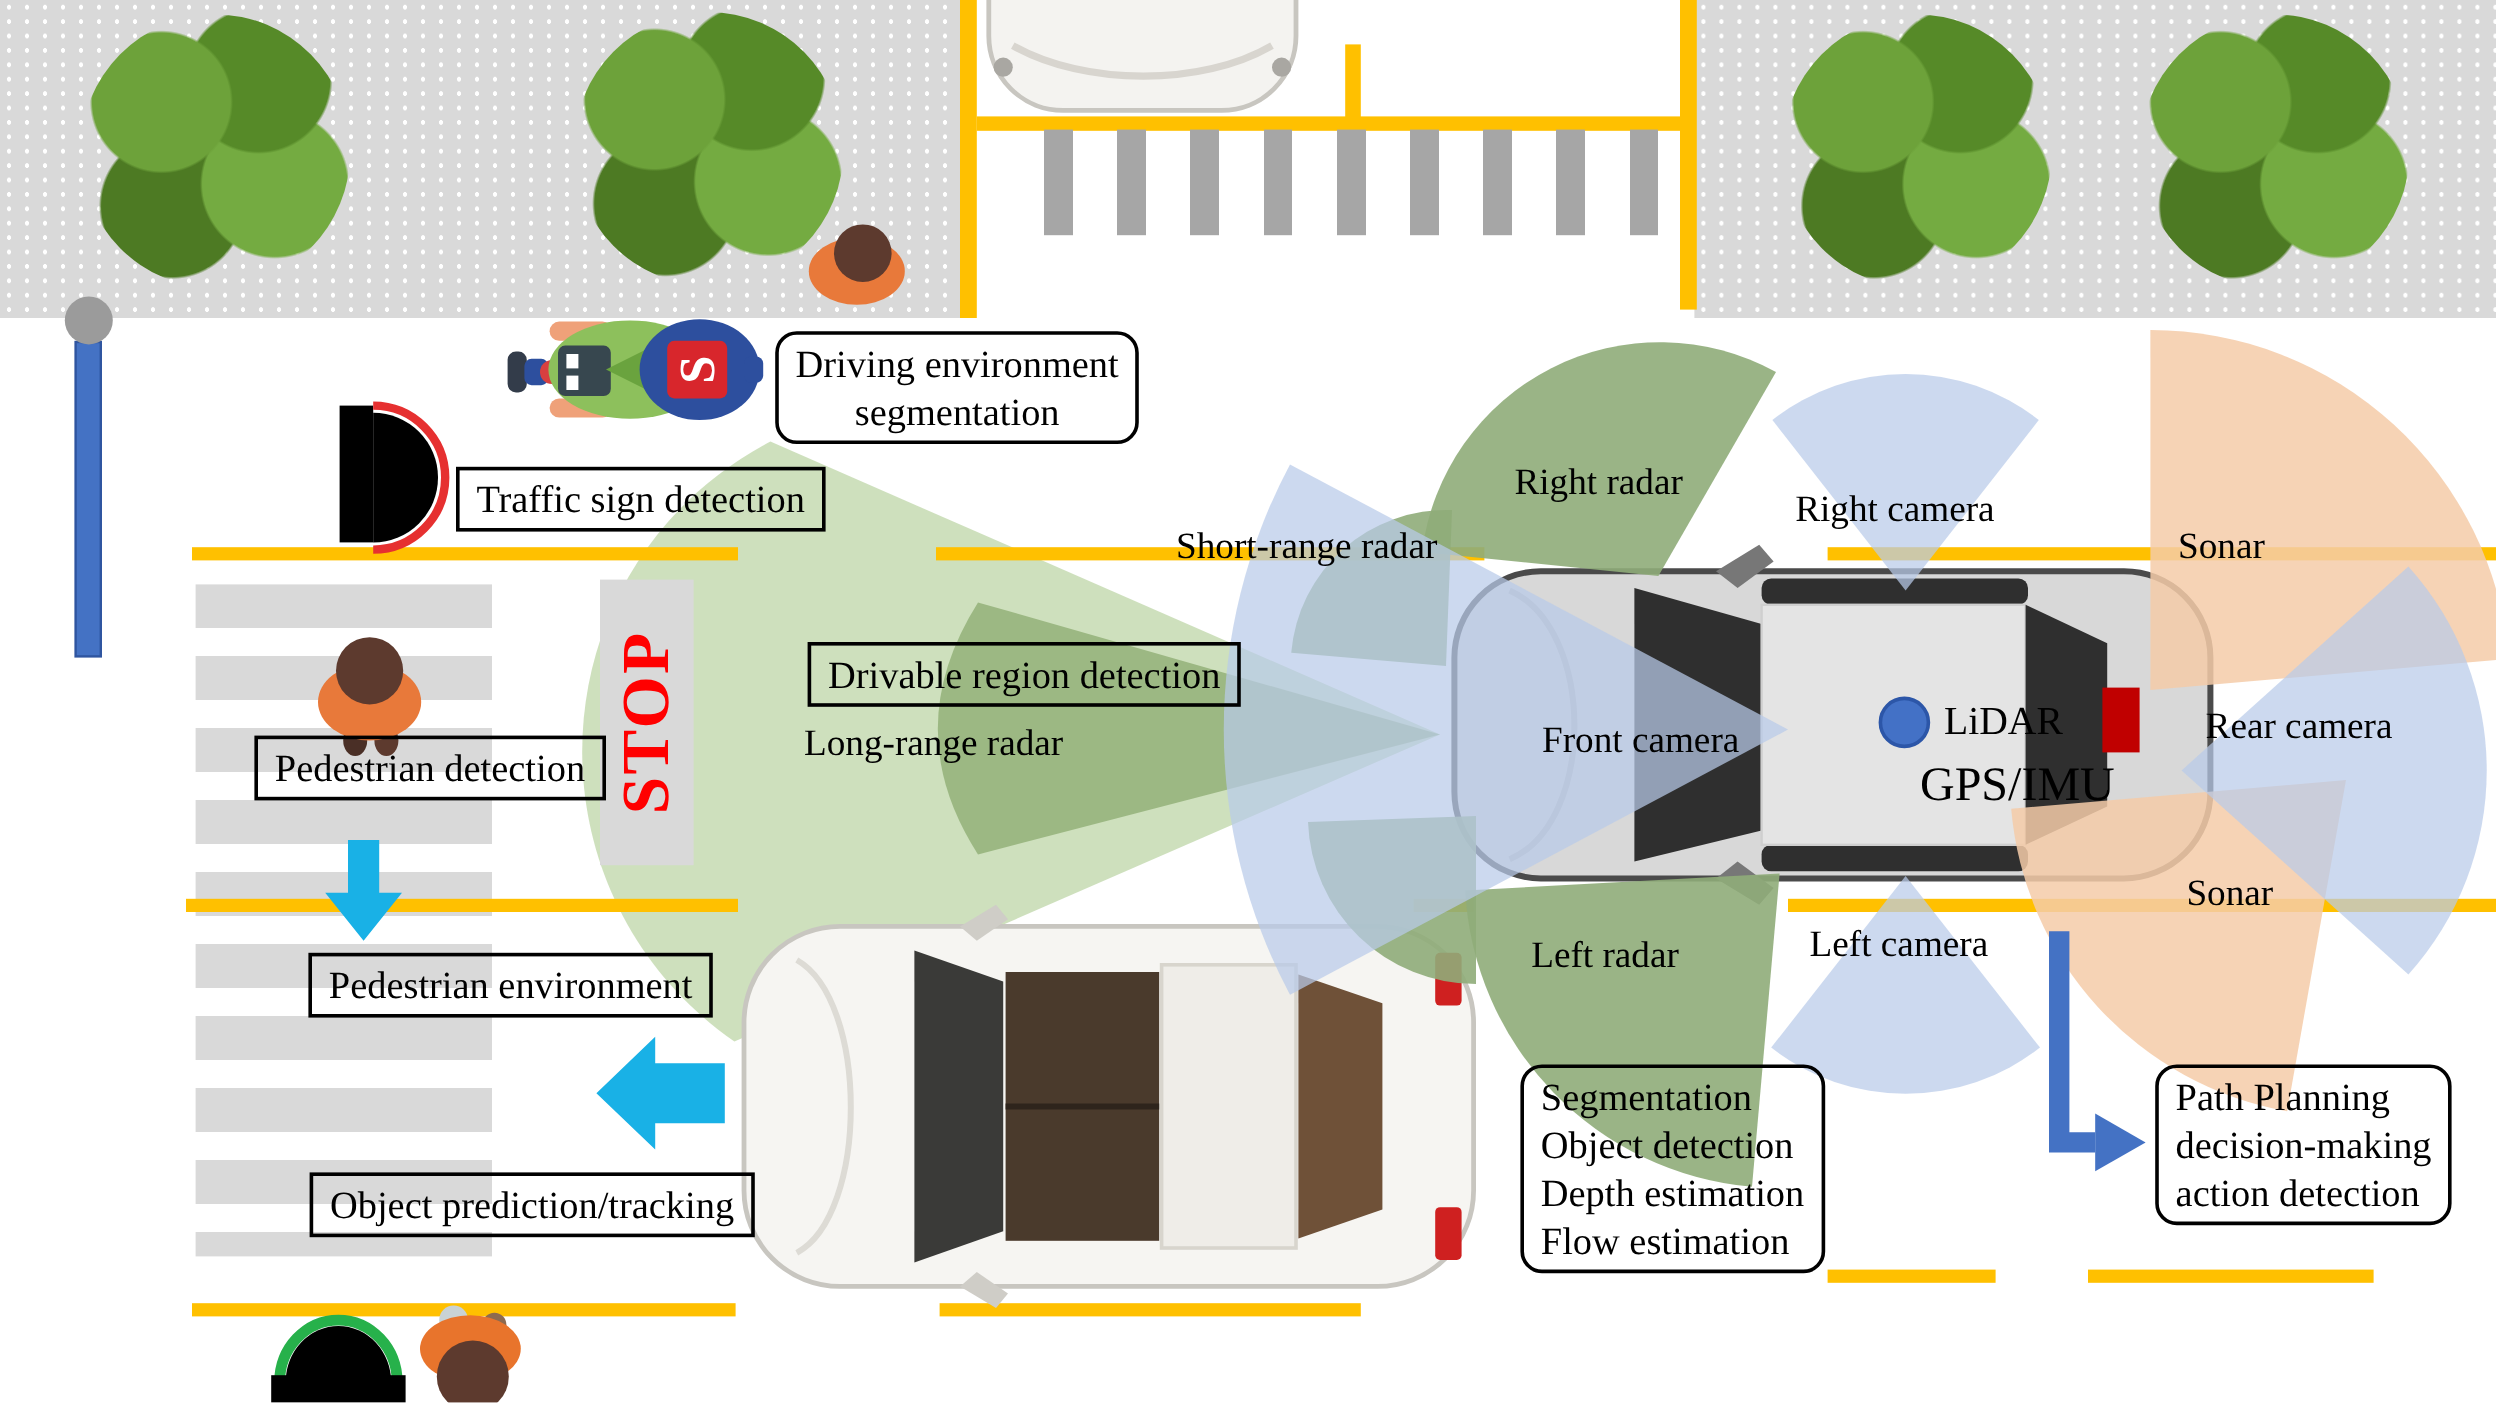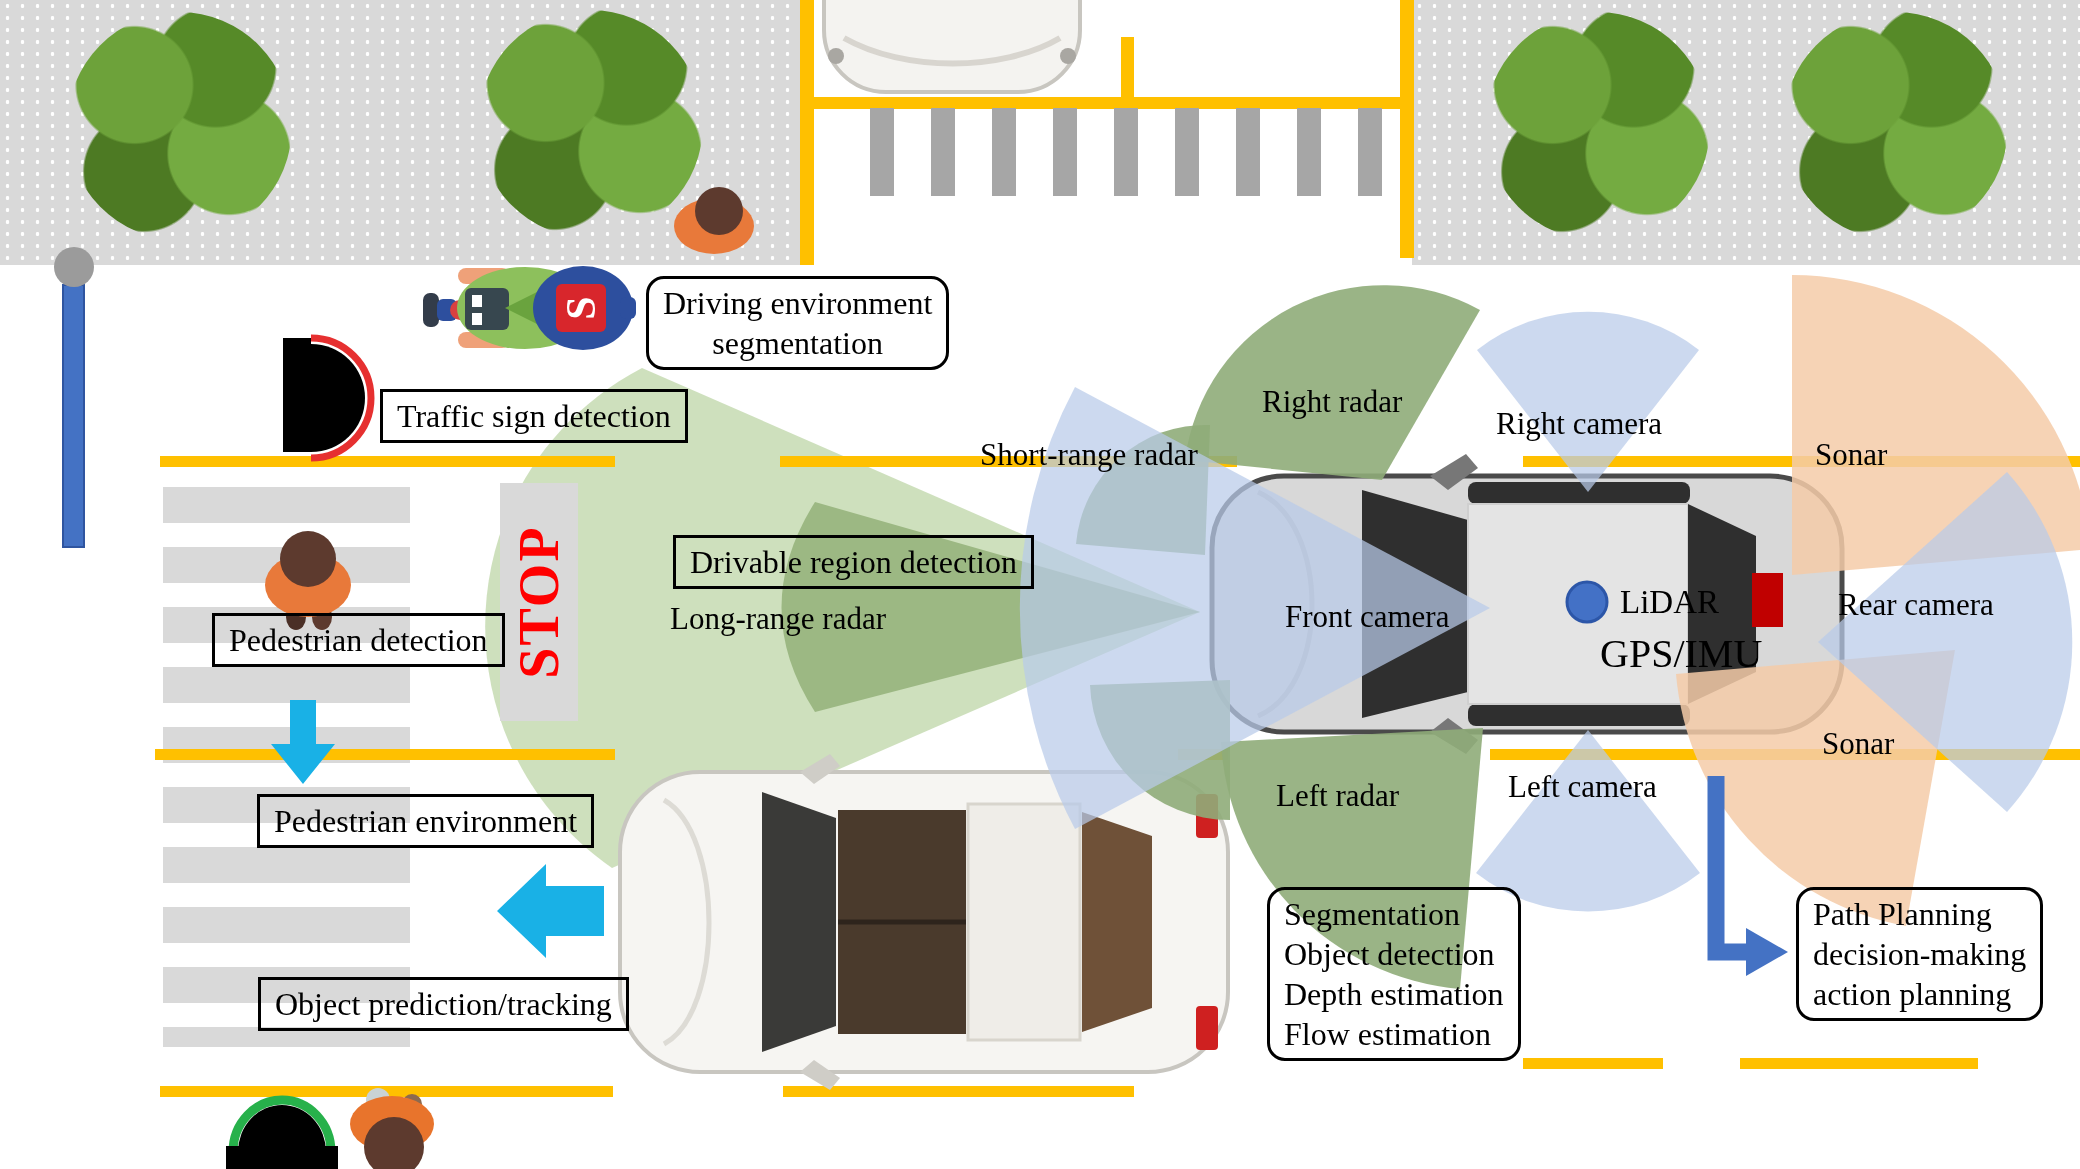--- a/index.html
+++ b/index.html
@@ -199,21 +199,21 @@
   <div class="box" style="left:673px;top:535px;">Drivable region detection</div>
   <div class="box" style="left:212px;top:613px;">Pedestrian detection</div>
   <div class="box" style="left:257px;top:794px;">Pedestrian environment</div>
   <div class="box" style="left:258px;top:977px;">Object prediction/tracking</div>
   <div class="box multi" style="left:1267px;top:887px;">Segmentation
 Object detection
 Depth estimation
 Flow estimation</div>
   <div class="box multi" style="left:1796px;top:887px;">Path Planning
 decision-making
-action planning</div>
+action detection</div>
 
   <div class="lbl" style="left:980px;top:438px;">Short-range radar</div>
   <div class="lbl" style="left:670px;top:602px;">Long-range radar</div>
   <div class="lbl" style="left:1262px;top:385px;">Right radar</div>
   <div class="lbl" style="left:1496px;top:407px;">Right camera</div>
   <div class="lbl" style="left:1285px;top:600px;">Front camera</div>
   <div class="lbl" style="left:1276px;top:779px;">Left radar</div>
   <div class="lbl" style="left:1508px;top:770px;">Left camera</div>
   <div class="lbl" style="left:1838px;top:588px;">Rear camera</div>
   <div class="lbl" style="left:1815px;top:438px;">Sonar</div>

